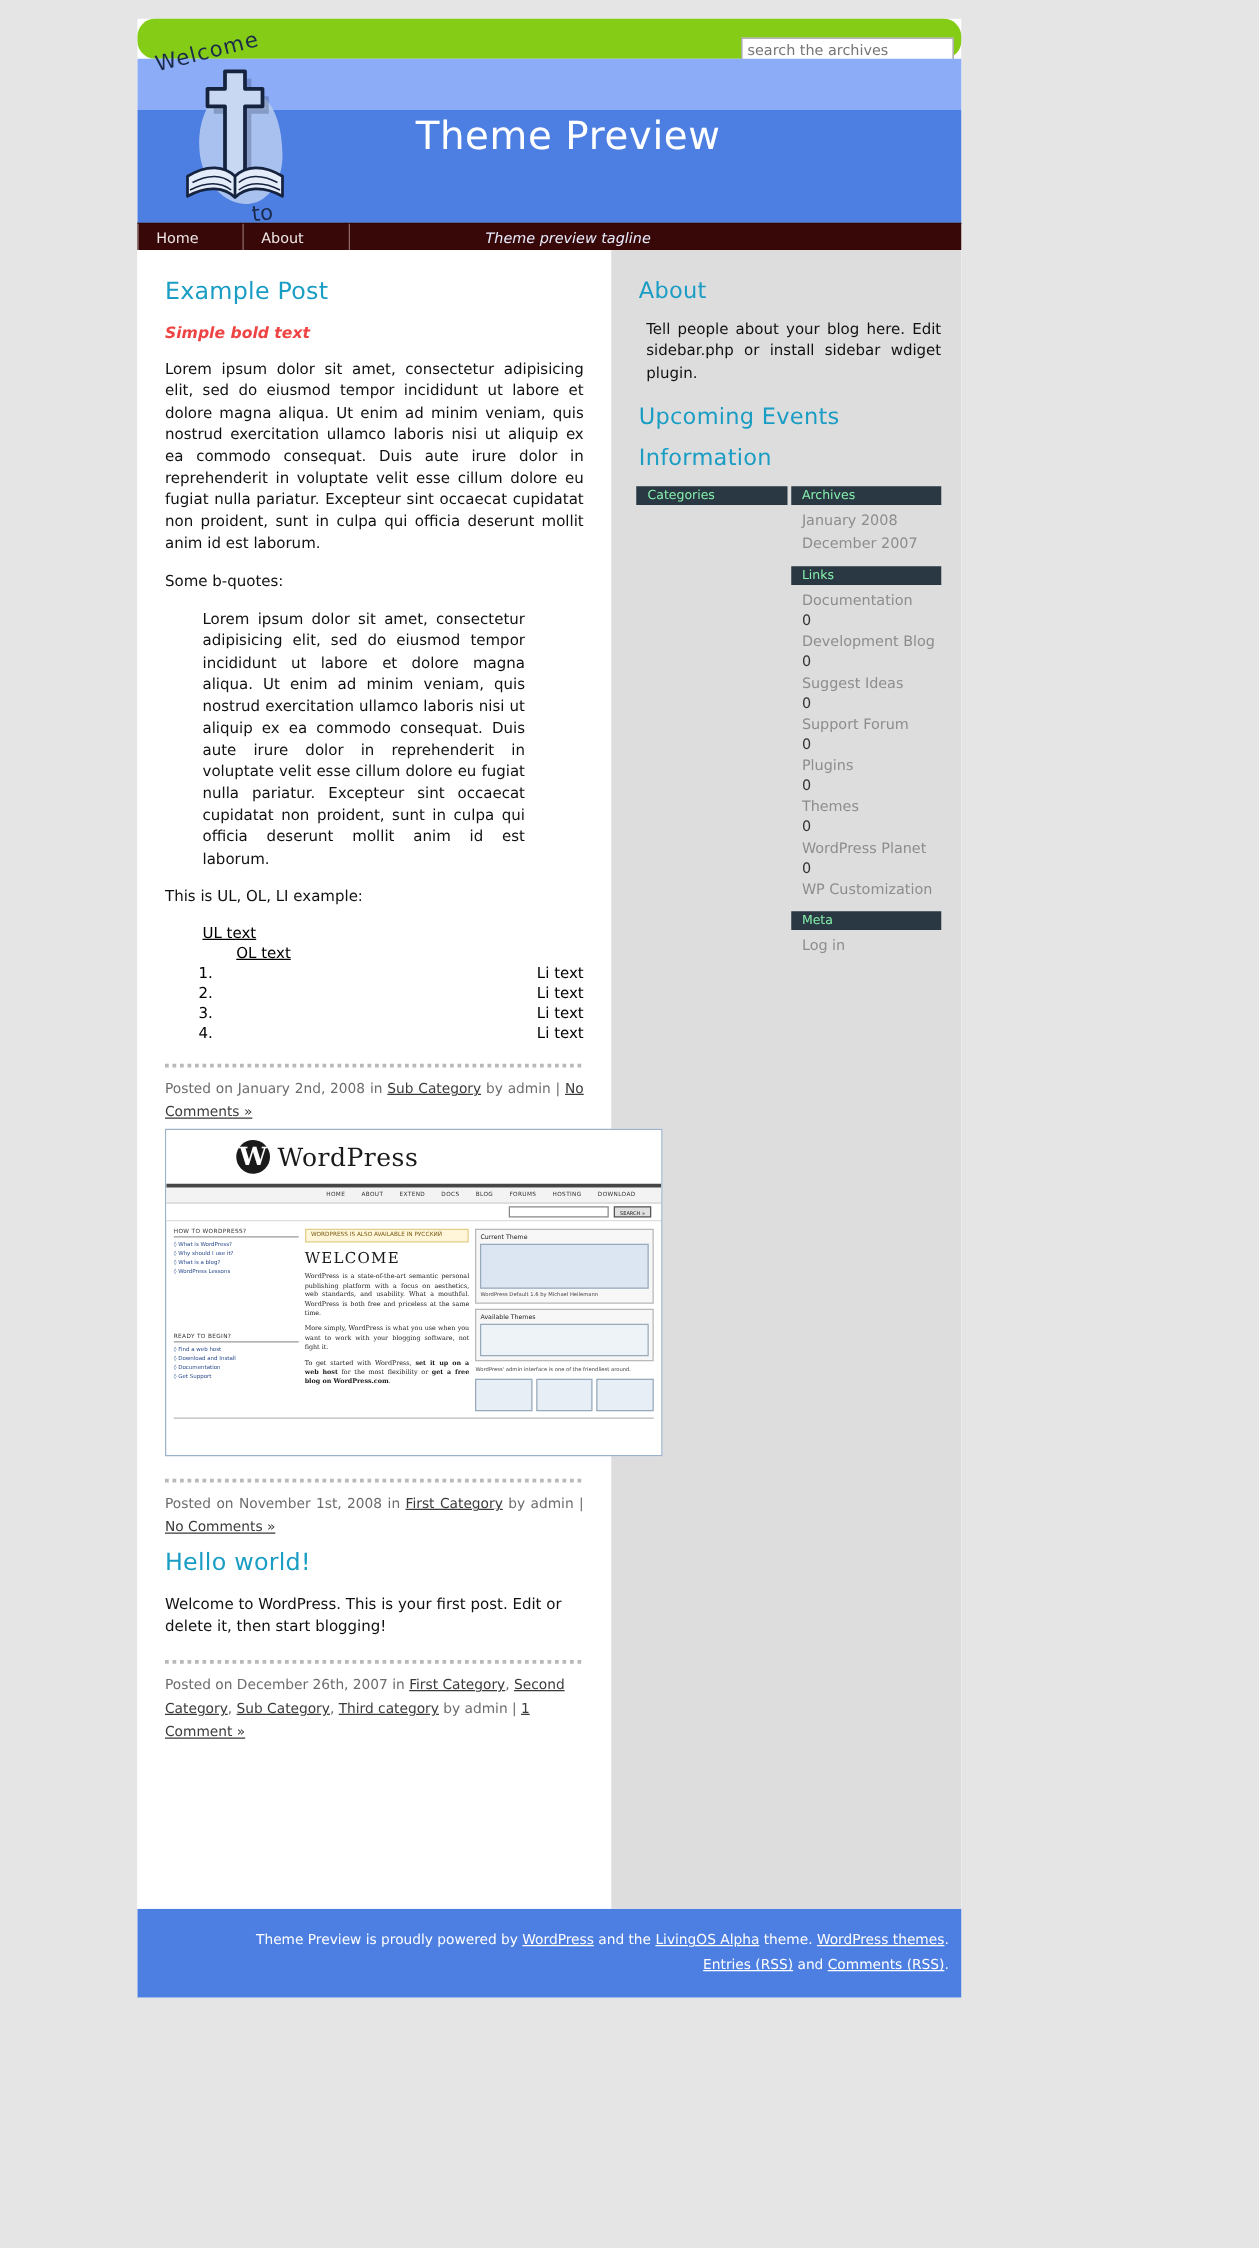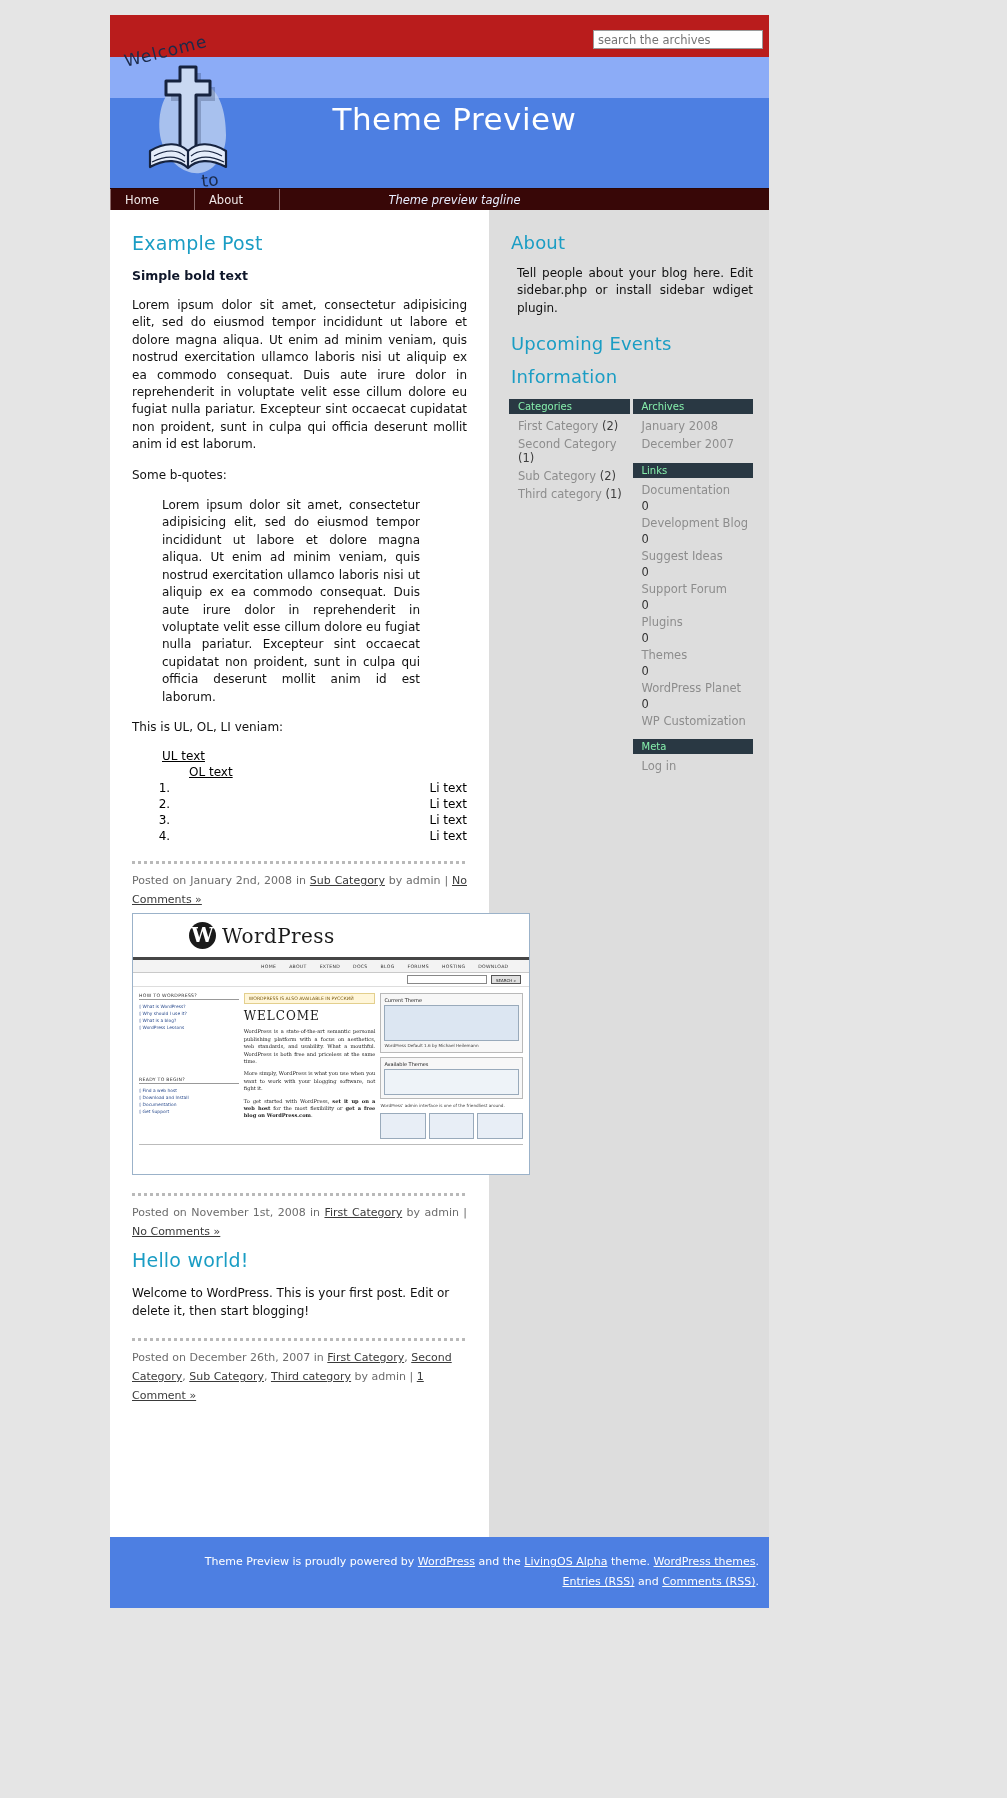--- a/index.html
+++ b/index.html
@@ -13,22 +13,23 @@
   .page { position:relative; width:1007px; height:1798px; }
 
   
   .wrap {
     position:absolute; left:110px; top:15px;
     width:659px; background:#ffffff;
   }
 
   
   .topbar {
-    height:42px; background:#b91c1c;
+    height:32px; background:#84cc16;
     position:relative;
+    border-radius:14px;
   }
   .search-input {
     position:absolute; right:6px; top:15px;
     width:170px; height:19px;
     border:1px solid #9a9a9a;
     font-family:"DejaVu Sans", sans-serif;
     font-size:11.5px; color:#333;
     padding:1px 4px;
     background:#fff;
   }
@@ -85,21 +86,21 @@
   .cols { display:flex; align-items:stretch; background:#ffffff; }
   .content { width:379px; background:#ffffff; padding:14px 22px 18px 22px; }
   .sidebar { width:280px; background:#dddddd; padding:14px 16px 20px 16px; }
 
   
   h2.post-title {
     color:#1a9dc4; font-weight:normal;
     font-size:19px; margin:8px 0 14px 0;
     letter-spacing:0.2px;
   }
-  .bold-line { font-weight:bold; font-size:12.5px; color:#0f172a; margin:0 0 14px 0; }
+  .bold-line { font-weight:bold; font-size:12.5px; color:#ef4444; margin:0 0 14px 0;font-style:italic; }
   p.body-text {
     text-align:justify; line-height:17.4px;
     font-size:12px; color:#111; margin:0 0 13px 0;
   }
   blockquote.quote {
     margin:0 0 13px 30px;
     text-align:justify; line-height:17.4px;
     font-size:12px; color:#111;
     width:258px;
   }
@@ -267,21 +268,21 @@
 
     <div class="cols">
 
       <div class="content">
 
         <h2 class="post-title">Example Post</h2>
         <p class="bold-line">Simple bold text</p>
         <p class="body-text">Lorem ipsum dolor sit amet, consectetur adipisicing elit, sed do eiusmod tempor incididunt ut labore et dolore magna aliqua. Ut enim ad minim veniam, quis nostrud exercitation ullamco laboris nisi ut aliquip ex ea commodo consequat. Duis aute irure dolor in reprehenderit in voluptate velit esse cillum dolore eu fugiat nulla pariatur. Excepteur sint occaecat cupidatat non proident, sunt in culpa qui officia deserunt mollit anim id est laborum.</p>
         <p class="body-text">Some b-quotes:</p>
         <blockquote class="quote">Lorem ipsum dolor sit amet, consectetur adipisicing elit, sed do eiusmod tempor incididunt ut labore et dolore magna aliqua. Ut enim ad minim veniam, quis nostrud exercitation ullamco laboris nisi ut aliquip ex ea commodo consequat. Duis aute irure dolor in reprehenderit in voluptate velit esse cillum dolore eu fugiat nulla pariatur. Excepteur sint occaecat cupidatat non proident, sunt in culpa qui officia deserunt mollit anim id est laborum.</blockquote>
-        <p class="body-text">This is UL, OL, LI veniam:</p>
+        <p class="body-text">This is UL, OL, LI example:</p>
         <ul class="ul-demo">
           <li>UL text</li>
           <li class="ol-label">OL text</li>
         </ul>
         <ol class="ol-demo">
           <li>Li text</li>
           <li>Li text</li>
           <li>Li text</li>
           <li>Li text</li>
         </ol>
@@ -380,26 +381,20 @@
         <h2 class="side-title">About</h2>
         <p class="side-text">Tell people about your blog here. Edit sidebar.php or install sidebar wdiget plugin.</p>
 
         <h2 class="side-title">Upcoming Events</h2>
         <h2 class="side-title">Information</h2>
 
         <div class="widget-grid">
 
           <div class="wcol">
             <div class="wtitle">Categories</div>
-            <ul class="wlist">
-              <li><a href="#">First Category</a> <span class="cnt">(2)</span></li>
-              <li><a href="#">Second Category</a> <span class="cnt">(1)</span></li>
-              <li><a href="#">Sub Category</a> <span class="cnt">(2)</span></li>
-              <li><a href="#">Third category</a> <span class="cnt">(1)</span></li>
-            </ul>
           </div>
 
           <div class="wcol">
             <div class="wtitle">Archives</div>
             <ul class="wlist">
               <li><a href="#">January 2008</a></li>
               <li><a href="#">December 2007</a></li>
             </ul>
 
             <div class="wtitle">Links</div>

